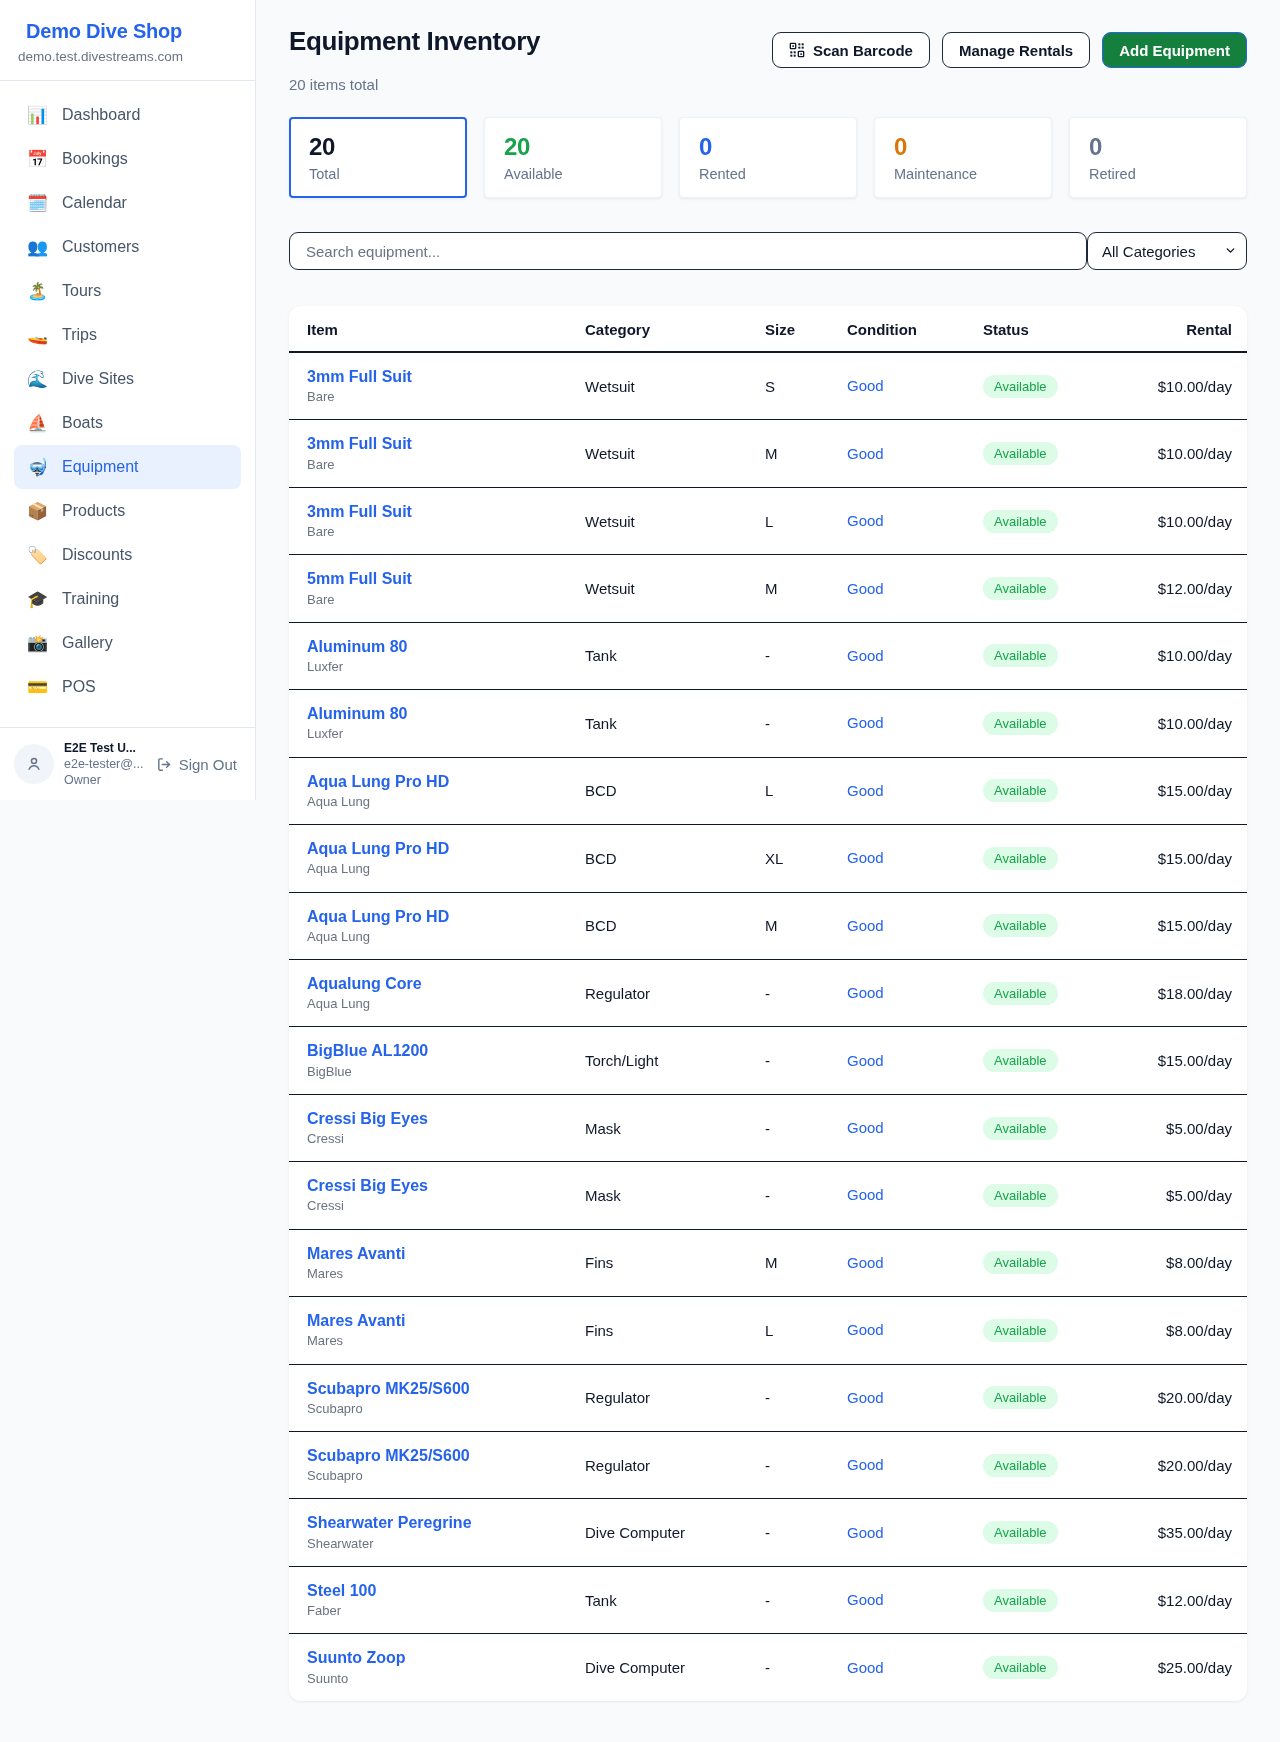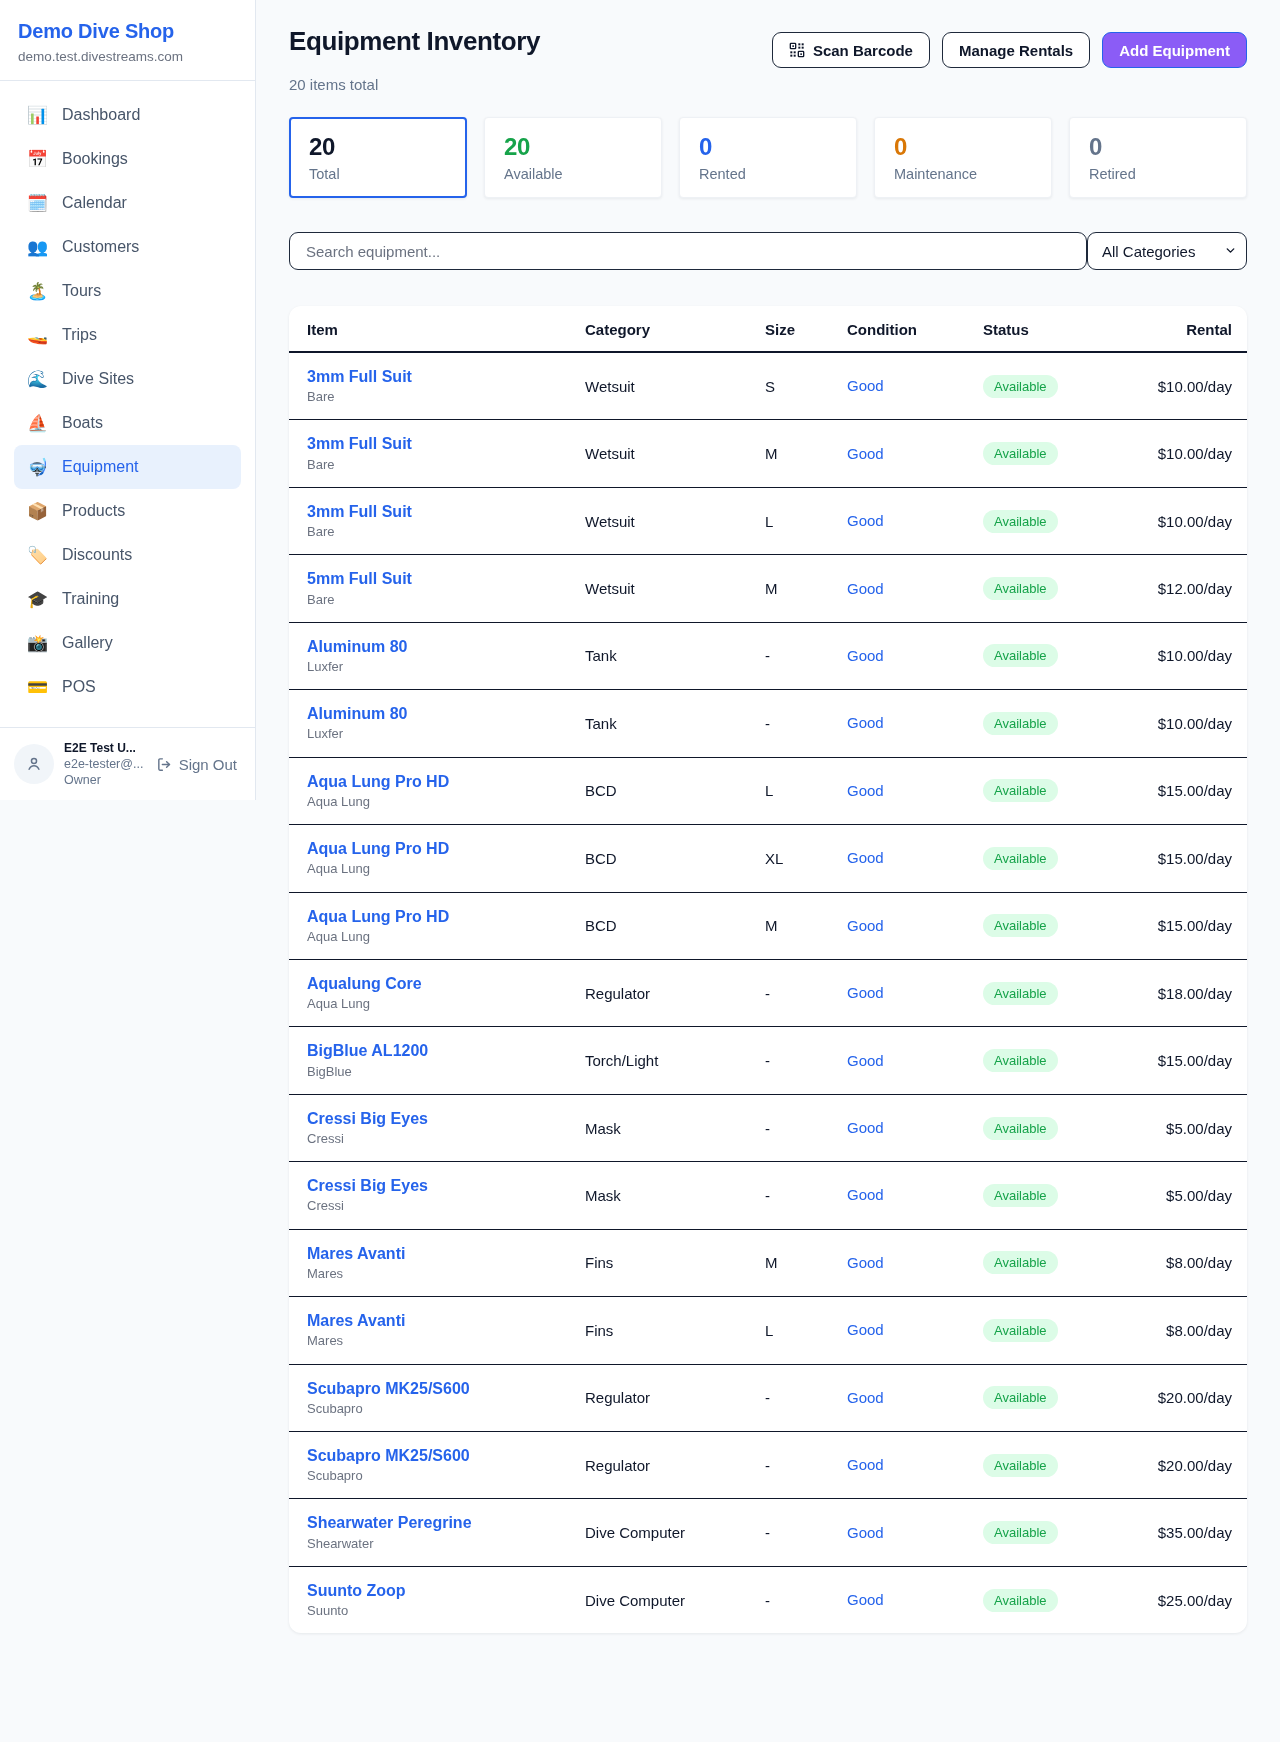--- a/index.html
+++ b/index.html
@@ -7,21 +7,21 @@
   body {
     height:1742px; background:#f8fafc; overflow:hidden;
     font-family:"Liberation Sans", sans-serif; color:#0f172a;
   }
   .app { display:flex; width:1280px; }
 
   
   .sidebar { width:256px; min-width:256px; height:800px; background:#fff;
     border-right:1px solid #e2e8f0; display:flex; flex-direction:column; }
   .brand { padding:20px 18px 16px; border-bottom:1px solid #e2e8f0; }
-  .brand-name { font-size:20px; font-weight:800; color:#2563eb; letter-spacing:-0.2px; }
+  .brand-name { font-size:20px; font-weight:800; color:#2563eb; letter-spacing:-0.2px;margin-left:8px; }
   .brand-domain { font-size:13.5px; color:#6b7280; margin-top:6px; }
   .nav { padding:12px 14px 4px; flex:0 0 auto; }
   .nav-item { display:flex; align-items:center; gap:13px; height:44px;
     padding:0 13px; border-radius:8px; cursor:pointer; }
   .nav-icon { width:22px; font-size:17px; text-align:center;
     font-family:"DejaVu Sans", sans-serif; }
   .nav-label { font-size:16px; color:#475569; }
   .nav-item.active { background:#e8f1fd; }
   .nav-item.active .nav-label { color:#2563eb; font-weight:500; }
   .user-box { margin-top:auto; border-top:1px solid #e2e8f0;
@@ -36,21 +36,21 @@
 
   
   .main { flex:1; padding:26px 33px 0; }
   .page-head { display:flex; justify-content:space-between; align-items:flex-start; }
   .page-title { font-size:26px; font-weight:800; letter-spacing:-0.4px; color:#0f172a; }
   .page-sub { font-size:15px; color:#64748b; margin-top:19px; }
   .head-actions { display:flex; gap:12px; margin-top:6px; }
   .btn { height:36px; display:inline-flex; align-items:center; gap:8px;
     padding:0 16px; border-radius:9px; font-size:15px; font-weight:600;
     background:#fff; border:1.5px solid #1e293b; color:#0f172a; cursor:pointer; }
-  .btn-primary { background:#8b5cf6; border-color:#2563eb; color:#fff; }
+  .btn-primary { background:#15803d; border-color:#2563eb; color:#fff; }
 
   .stats { display:grid; grid-template-columns:repeat(5,1fr); gap:17px; margin-top:24px; }
   .stat-card { background:#fff; border:1px solid #eef1f5; border-radius:4px;
     padding:15px 19px; box-shadow:0 1px 3px rgba(15,23,42,.07); cursor:pointer; }
   .stat-card.selected { border:2px solid #2563eb; padding:14px 18px; }
   .stat-value { font-size:24px; font-weight:800; letter-spacing:-0.3px; }
   .stat-label { font-size:14.5px; color:#64748b; margin-top:5px; }
 
   .filters { display:flex; margin-top:34px; }
   .search-input { flex:1; height:38px; border:1.5px solid #1e293b; border-radius:9px;
@@ -486,20 +486,31 @@
       <div class="item-name">Shearwater Peregrine</div>
       <div class="item-brand">Shearwater</div>
     </td>
     <td class="cell-text">Dive Computer</td>
     <td class="cell-text">-</td>
     <td><span class="cond-link">Good</span></td>
     <td><span class="badge">Available</span></td>
     <td class="cell-text col-rental">$35.00/day</td>
   </tr>
 
+  <tr>
+    <td>
+      <div class="item-name">Steel 100</div>
+      <div class="item-brand">Faber</div>
+    </td>
+    <td class="cell-text">Tank</td>
+    <td class="cell-text">-</td>
+    <td><span class="cond-link">Good</span></td>
+    <td><span class="badge">Available</span></td>
+    <td class="cell-text col-rental">$12.00/day</td>
+  </tr>
 
   <tr>
     <td>
       <div class="item-name">Suunto Zoop</div>
       <div class="item-brand">Suunto</div>
     </td>
     <td class="cell-text">Dive Computer</td>
     <td class="cell-text">-</td>
     <td><span class="cond-link">Good</span></td>
     <td><span class="badge">Available</span></td>

